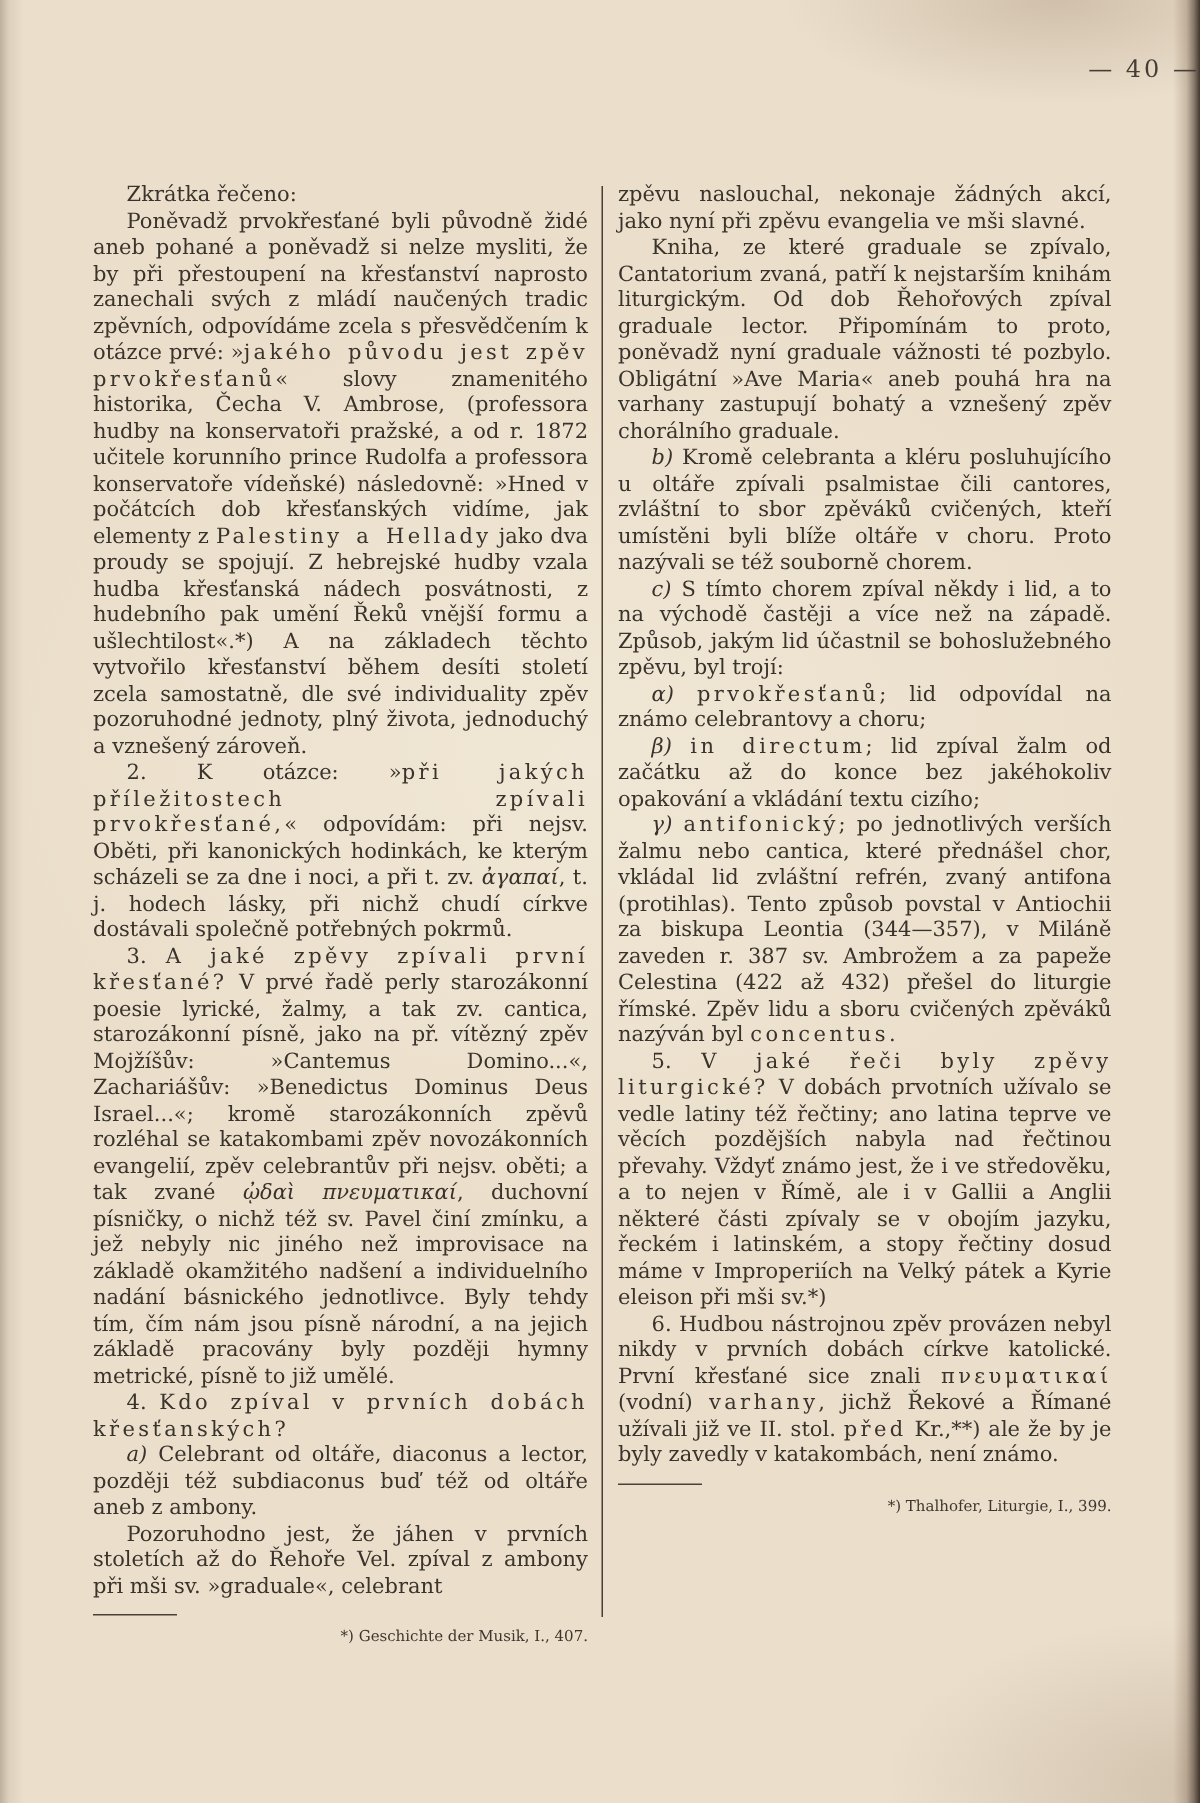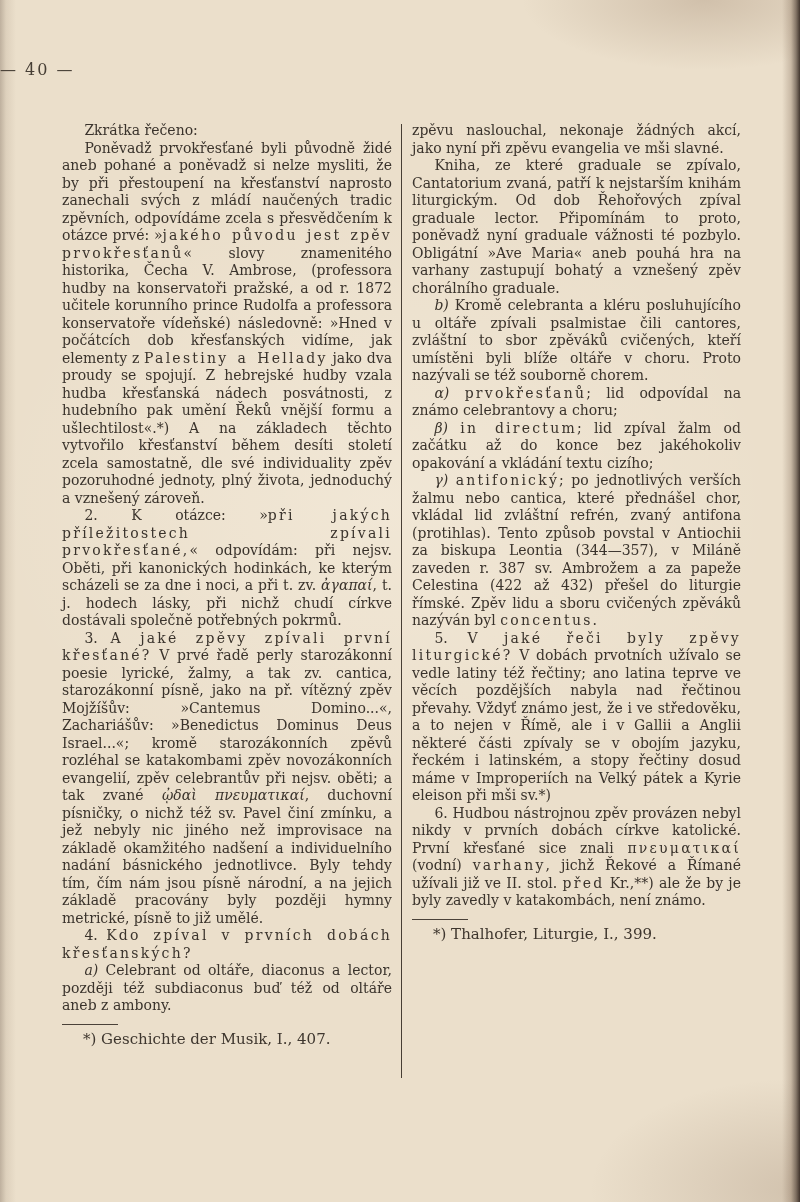--- a/index.html
+++ b/index.html
@@ -14,62 +14,64 @@
     background:
       linear-gradient(90deg, rgba(86,68,54,0.30) 0px, rgba(120,100,80,0.12) 6px, rgba(0,0,0,0) 16px),
       linear-gradient(270deg, rgba(42,30,24,0.88) 0px, rgba(58,42,32,0.55) 4px, rgba(110,85,65,0.28) 9px, rgba(0,0,0,0) 18px),
       radial-gradient(ellipse 260px 100px at 88% 0%, rgba(140,112,88,0.28), rgba(0,0,0,0) 70%),
       radial-gradient(ellipse 300px 160px at 100% 99%, rgba(120,92,70,0.22), rgba(0,0,0,0) 70%),
       radial-gradient(ellipse 520px 420px at 48% 42%, rgba(255,249,238,0.30), rgba(0,0,0,0) 75%),
       #ebdfcb;
   }
   .page-header{
     position:absolute;top:36px;left:0;width:100%;
-    text-align:left;font-size:16px;letter-spacing:2px;color:#463e35;margin-top:24px;
+    text-align:right;font-size:16px;letter-spacing:2px;color:#463e35;
   }
   .columns{
     position:absolute;top:86px;left:62px;width:680px;
     display:flex;align-items:flex-start;margin-top:36px;
   }
   .col{width:330px;font-size:14px;line-height:17.5px;text-align:justify;}
   .divider{width:1px;height:954px;background:#473e34;margin:2px 0 0 9px;flex:none;}
   .colR{margin-left:10px;width:329px;}
   p{margin:0;text-indent:1.6em;}
   p.noindent{text-indent:0;}
   .sp{letter-spacing:0.16em;word-spacing:0.16em;}
   .it{font-style:italic;}
   .greek{font-style:italic;}
   .fn-rule{width:56px;border-top:1px solid #4a4138;margin:9px 0 7px 0;height:0;}
-  p.footnote{font-size:15px;line-height:15.5px;text-indent:1.4em;text-align:left;color:#3e362e;}
+  p.footnote{font-size:10px;line-height:15.5px;text-indent:1.4em;text-align:right;color:#3e362e;}
 </style>
 </head>
 <body>
 
 <div class="page">
   <div class="page-header">— 40 —</div>
 
   <div class="columns">
 
     <div class="col">
       <p><span>Zkrátka řečeno:</span></p>
       <p><span>Poněvadž prvokřesťané byli původně židé aneb pohané a poněvadž si nelze mysliti, že by při přestoupení na křesťanství naprosto zanechali svých z mládí naučených tradic zpěvních, odpovídáme zcela s přesvědčením k otázce prvé: »</span><span class="sp">jakého původu jest zpěv prvokřesťanů</span><span>« slovy znamenitého historika, Čecha V. Ambrose, (professora hudby na konservatoři pražské, a od r. 1872 učitele korunního prince Rudolfa a professora konservatoře vídeňské) následovně: »Hned v počátcích dob křesťanských vidíme, jak elementy z </span><span class="sp">Palestiny a Hellady</span><span> jako dva proudy se spojují. Z hebrejské hudby vzala hudba křesťanská nádech posvátnosti, z hudebního pak umění Řeků vnější formu a ušlechtilost«.*) A na základech těchto vytvořilo křesťanství během desíti století zcela samostatně, dle své individuality zpěv pozoruhodné jednoty, plný života, jednoduchý a vznešený zároveň.</span></p>
       <p><span>2. K otázce: »</span><span class="sp">při jakých příležitostech zpívali prvokřesťané,</span><span>« odpovídám: při nejsv. Oběti, při kanonických hodinkách, ke kterým scházeli se za dne i noci, a při t. zv. </span><span class="greek">ἀγαπαί</span><span>, t. j. hodech lásky, při nichž chudí církve dostávali společně potřebných pokrmů.</span></p>
       <p><span>3. </span><span class="sp">A jaké zpěvy zpívali první křesťané?</span><span> V prvé řadě perly starozákonní poesie lyrické, žalmy, a tak zv. cantica, starozákonní písně, jako na př. vítězný zpěv Mojžíšův: »Cantemus Domino...«, Zachariášův: »Benedictus Dominus Deus Israel...«; kromě starozákonních zpěvů rozléhal se katakombami zpěv novozákonních evangelií, zpěv celebrantův při nejsv. oběti; a tak zvané </span><span class="greek">ᾠδαὶ πνευματικαί</span><span>, duchovní písničky, o nichž též sv. Pavel činí zmínku, a jež nebyly nic jiného než improvisace na základě okamžitého nadšení a individuelního nadání básnického jednotlivce. Byly tehdy tím, čím nám jsou písně národní, a na jejich základě pracovány byly později hymny metrické, písně to již umělé.</span></p>
       <p><span>4. </span><span class="sp">Kdo zpíval v prvních dobách křesťanských?</span></p>
       <p><span class="it">a)</span><span> Celebrant od oltáře, diaconus a lector, později též subdiaconus buď též od oltáře aneb z ambony.</span></p>
+      <p><span>Pozoruhodno jest, že jáhen v prvních stoletích až do Řehoře Vel. zpíval z ambony při mši sv. »graduale«, celebrant</span></p>
       <div class="fn-rule"></div>
       <p class="footnote">*) Geschichte der Musik, I., 407.</p>
     </div>
 
     <div class="divider"></div>
 
     <div class="col colR">
       <p class="noindent"><span>zpěvu naslouchal, nekonaje žádných akcí, jako nyní při zpěvu evangelia ve mši slavné.</span></p>
       <p><span>Kniha, ze které graduale se zpívalo, Cantatorium zvaná, patří k nejstarším knihám liturgickým. Od dob Řehořových zpíval graduale lector. Připomínám to proto, poněvadž nyní graduale vážnosti té pozbylo. Obligátní »Ave Maria« aneb pouhá hra na varhany zastupují bohatý a vznešený zpěv chorálního graduale.</span></p>
       <p><span class="it">b)</span><span> Kromě celebranta a kléru posluhujícího u oltáře zpívali psalmistae čili cantores, zvláštní to sbor zpěváků cvičených, kteří umístěni byli blíže oltáře v choru. Proto nazývali se též souborně chorem.</span></p>
+      <p><span class="it">c)</span><span> S tímto chorem zpíval někdy i lid, a to na východě častěji a více než na západě. Způsob, jakým lid účastnil se bohoslužebného zpěvu, byl trojí:</span></p>
       <p><span class="it">α)</span><span> </span><span class="sp">prvokřesťanů</span><span>; lid odpovídal na známo celebrantovy a choru;</span></p>
       <p><span class="it">β)</span><span> </span><span class="sp">in directum</span><span>; lid zpíval žalm od začátku až do konce bez jakéhokoliv opakování a vkládání textu cizího;</span></p>
       <p><span class="it">γ)</span><span> </span><span class="sp">antifonický</span><span>; po jednotlivých verších žalmu nebo cantica, které přednášel chor, vkládal lid zvláštní refrén, zvaný antifona (protihlas). Tento způsob povstal v Antiochii za biskupa Leontia (344—357), v Miláně zaveden r. 387 sv. Ambrožem a za papeže Celestina (422 až 432) přešel do liturgie římské. Zpěv lidu a sboru cvičených zpěváků nazýván byl </span><span class="sp">concentus</span><span>.</span></p>
       <p><span>5. </span><span class="sp">V jaké řeči byly zpěvy liturgické?</span><span> V dobách prvotních užívalo se vedle latiny též řečtiny; ano latina teprve ve věcích pozdějších nabyla nad řečtinou převahy. Vždyť známo jest, že i ve středověku, a to nejen v Římě, ale i v Gallii a Anglii některé části zpívaly se v obojím jazyku, řeckém i latinském, a stopy řečtiny dosud máme v Improperiích na Velký pátek a Kyrie eleison při mši sv.*)</span></p>
       <p><span>6. Hudbou nástrojnou zpěv provázen nebyl nikdy v prvních dobách církve katolické. První křesťané sice znali </span><span class="sp">πνευματικαί</span><span> (vodní) </span><span class="sp">varhany</span><span>, jichž Řekové a Římané užívali již ve II. stol. </span><span class="sp">před</span><span> Kr.,**) ale že by je byly zavedly v katakombách, není známo.</span></p>
       <div class="fn-rule"></div>
       <p class="footnote">*) Thalhofer, Liturgie, I., 399.</p>
     </div>
 
   </div>

